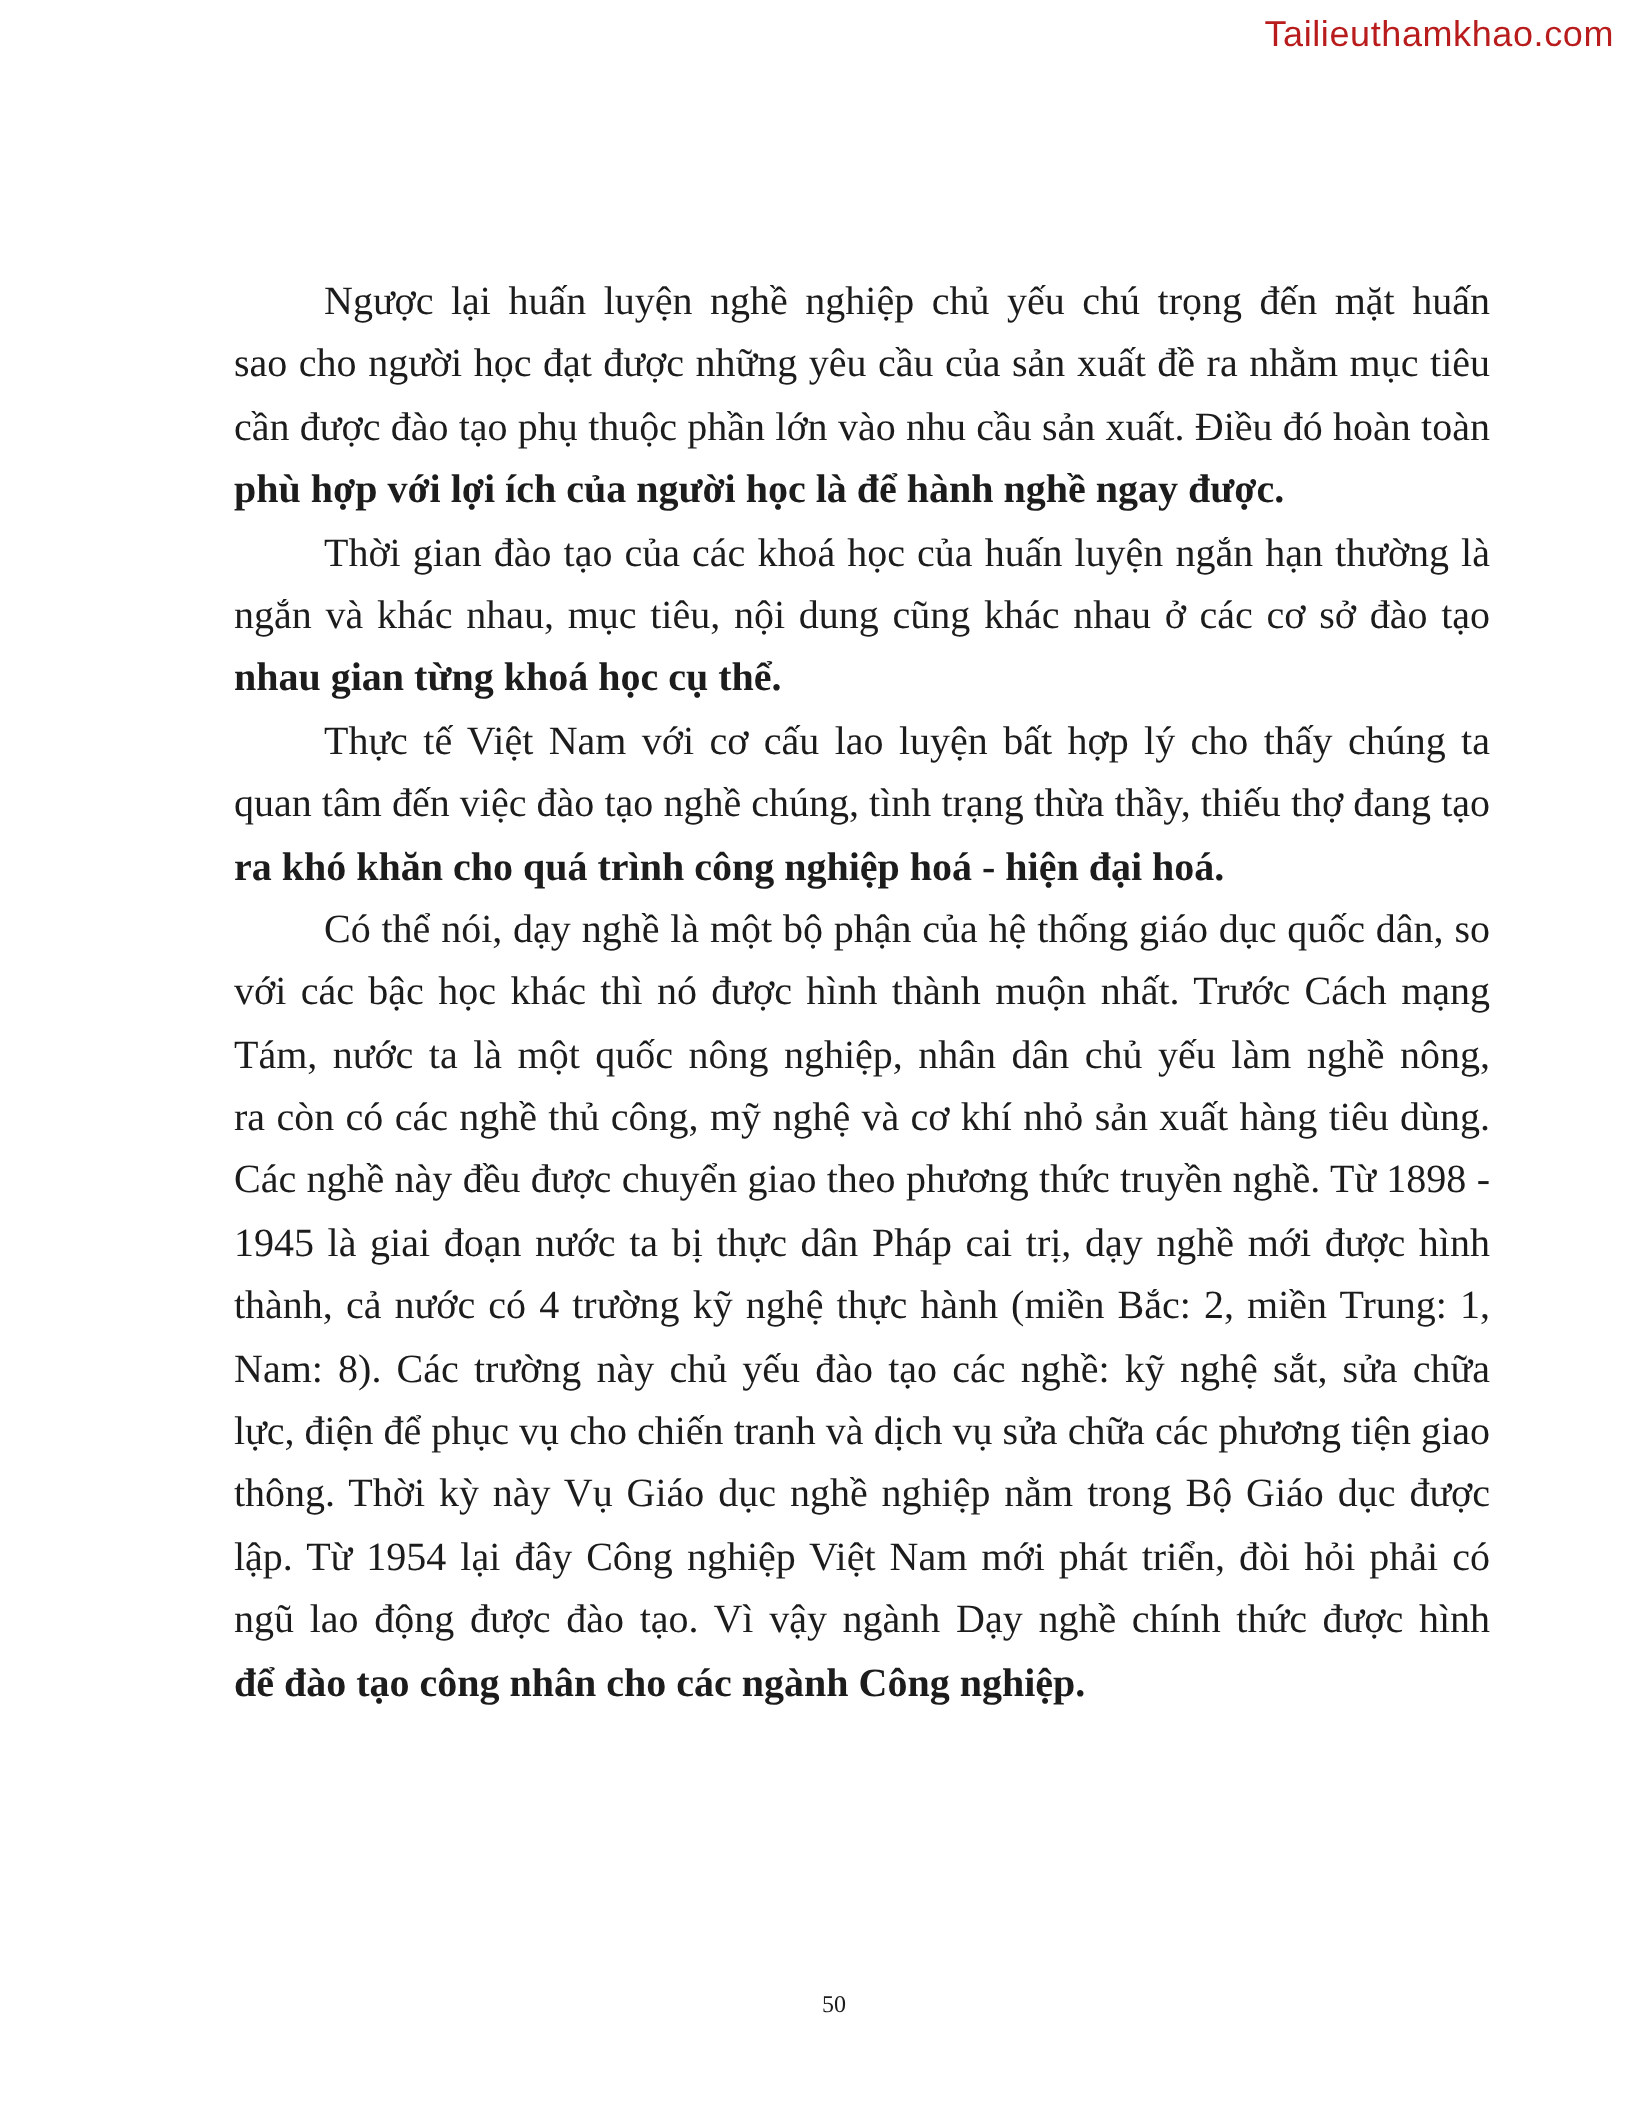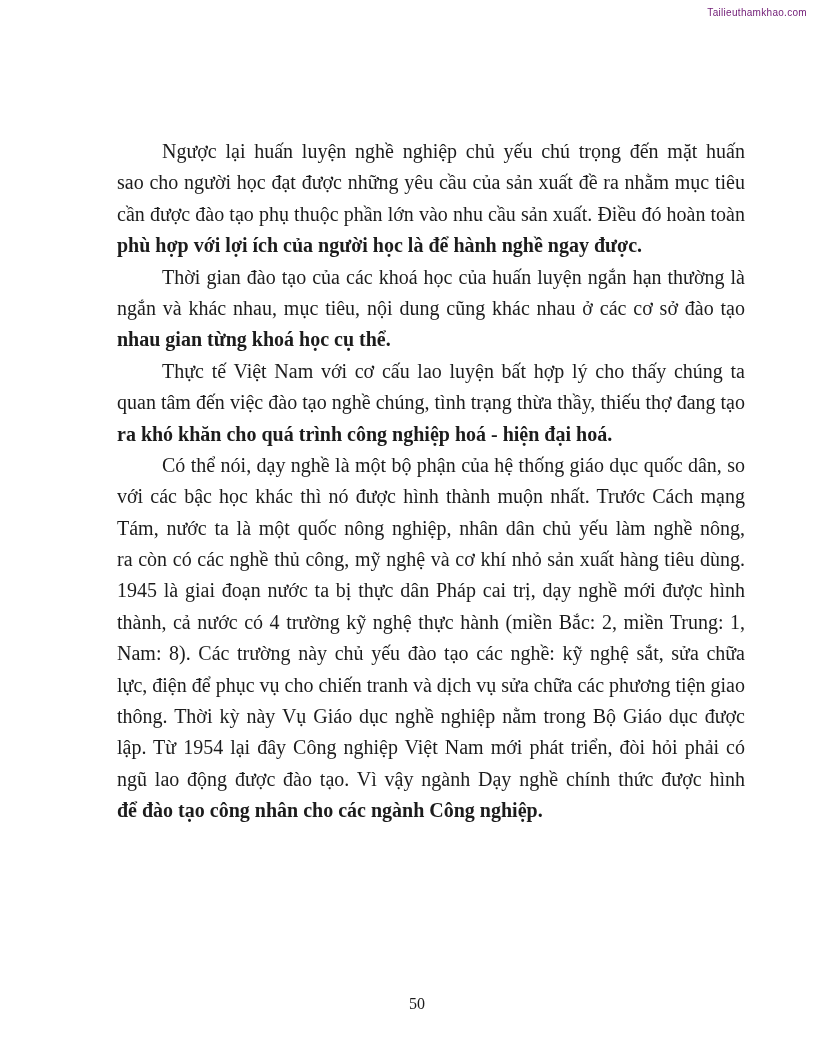--- a/index.html
+++ b/index.html
@@ -14,22 +14,22 @@
     background: #ffffff;
     overflow: hidden;
     font-family: "Liberation Serif", "DejaVu Serif", serif;
     color: #1c1c1c;
   }
   .watermark {
     position: absolute;
     top: 7px;
     right: 9px;
     font-family: "Liberation Sans", "DejaVu Sans", sans-serif;
-    font-size: 10px;
-    color: #701a75;
+    font-size: 18px;
+    color: #b91c1c;
     text-shadow: 1px 1px 0 #ffffff;
     letter-spacing: 0.3px;
   }
   .doc-body {
     position: absolute;
     left: 117px;
     top: 136px;
     width: 628px;
   }
   .para {
@@ -52,21 +52,21 @@
   .line.last {
     text-align-last: left;
     font-weight: bold;
   }
   .page-number {
     position: absolute;
     top: 995px;
     left: 0;
     width: 100%;
     text-align: center;
-    font-size: 16px;
+    font-size: 12px;
     padding-left: 18px;
     box-sizing: border-box;
   }
 </style>
 </head>
 <body>
 
 <div class="page">
   <div class="watermark">Tailieuthamkhao.com</div>
 
@@ -85,20 +85,21 @@
       <div class="para">
         <div class="line first">Thực tế Việt Nam với cơ cấu lao luyện bất hợp lý cho thấy chúng ta chưa</div>
         <div class="line">quan tâm đến việc đào tạo nghề chúng, tình trạng thừa thầy, thiếu thợ đang tạo</div>
         <div class="line last">ra khó khăn cho quá trình công nghiệp hoá - hiện đại hoá.</div>
       </div>
       <div class="para">
         <div class="line first">Có thể nói, dạy nghề là một bộ phận của hệ thống giáo dục quốc dân, so</div>
         <div class="line">với các bậc học khác thì nó được hình thành muộn nhất. Trước Cách mạng tháng</div>
         <div class="line">Tám, nước ta là một quốc nông nghiệp, nhân dân chủ yếu làm nghề nông, ngoài</div>
         <div class="line">ra còn có các nghề thủ công, mỹ nghệ và cơ khí nhỏ sản xuất hàng tiêu dùng.</div>
+        <div class="line">Các nghề này đều được chuyển giao theo phương thức truyền nghề. Từ 1898 -</div>
         <div class="line">1945 là giai đoạn nước ta bị thực dân Pháp cai trị, dạy nghề mới được hình</div>
         <div class="line">thành, cả nước có 4 trường kỹ nghệ thực hành (miền Bắc: 2, miền Trung: 1, miền</div>
         <div class="line">Nam: 8). Các trường này chủ yếu đào tạo các nghề: kỹ nghệ sắt, sửa chữa đông</div>
         <div class="line">lực, điện để phục vụ cho chiến tranh và dịch vụ sửa chữa các phương tiện giao</div>
         <div class="line">thông. Thời kỳ này Vụ Giáo dục nghề nghiệp nằm trong Bộ Giáo dục được thành</div>
         <div class="line">lập. Từ 1954 lại đây Công nghiệp Việt Nam mới phát triển, đòi hỏi phải có đội</div>
         <div class="line">ngũ lao động được đào tạo. Vì vậy ngành Dạy nghề chính thức được hình thành</div>
         <div class="line last">để đào tạo công nhân cho các ngành Công nghiệp.</div>
       </div>
     </div>

